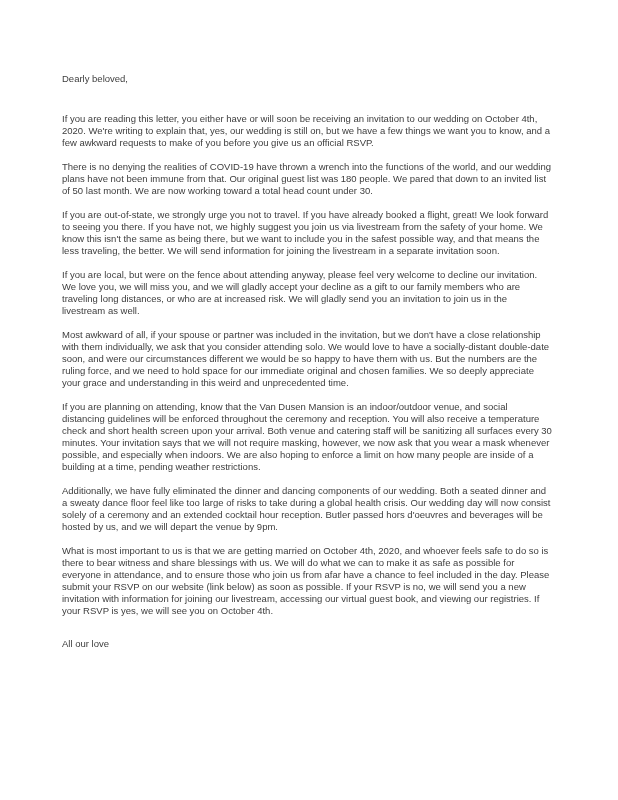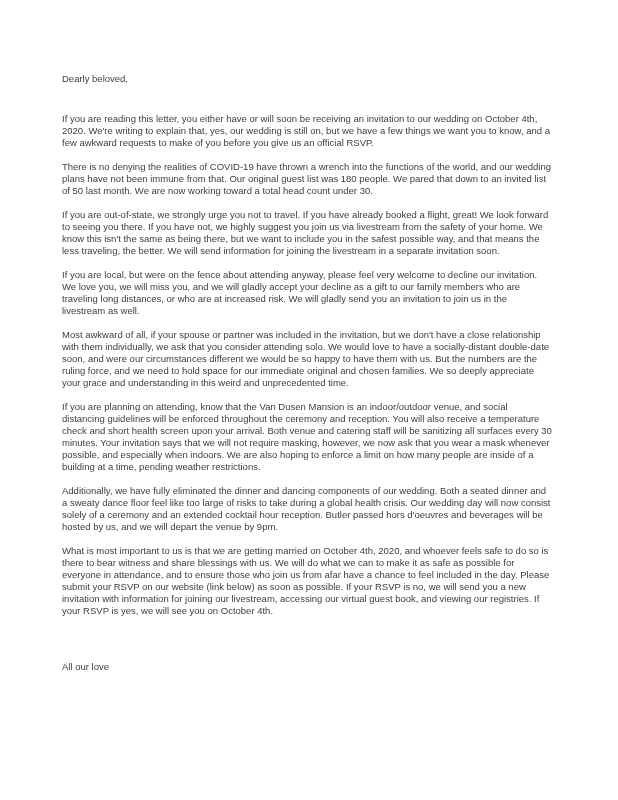--- a/index.html
+++ b/index.html
@@ -24,21 +24,21 @@
     width: 490px;
   }
   .letter-body p {
     margin: 0 0 12px 0;
     text-align: left;
   }
   p.salutation {
     margin-bottom: 28px;
   }
   p.closing {
-    margin-top: 44px;
+    margin-top: 21px;
   }
 </style>
 </head>
 <body>
 
 <div class="page">
   <div class="letter-body">
     <p class="salutation">Dearly beloved,</p>
     <p>If you are reading this letter, you either have or will soon be receiving an invitation to our wedding on October 4th, 2020. We're writing to explain that, yes, our wedding is still on, but we have a few things we want you to know, and a few awkward requests to make of you before you give us an official RSVP.</p>
     <p>There is no denying the realities of COVID-19 have thrown a wrench into the functions of the world, and our wedding plans have not been immune from that. Our original guest list was 180 people. We pared that down to an invited list of 50 last month. We are now working toward a total head count under 30.</p>

